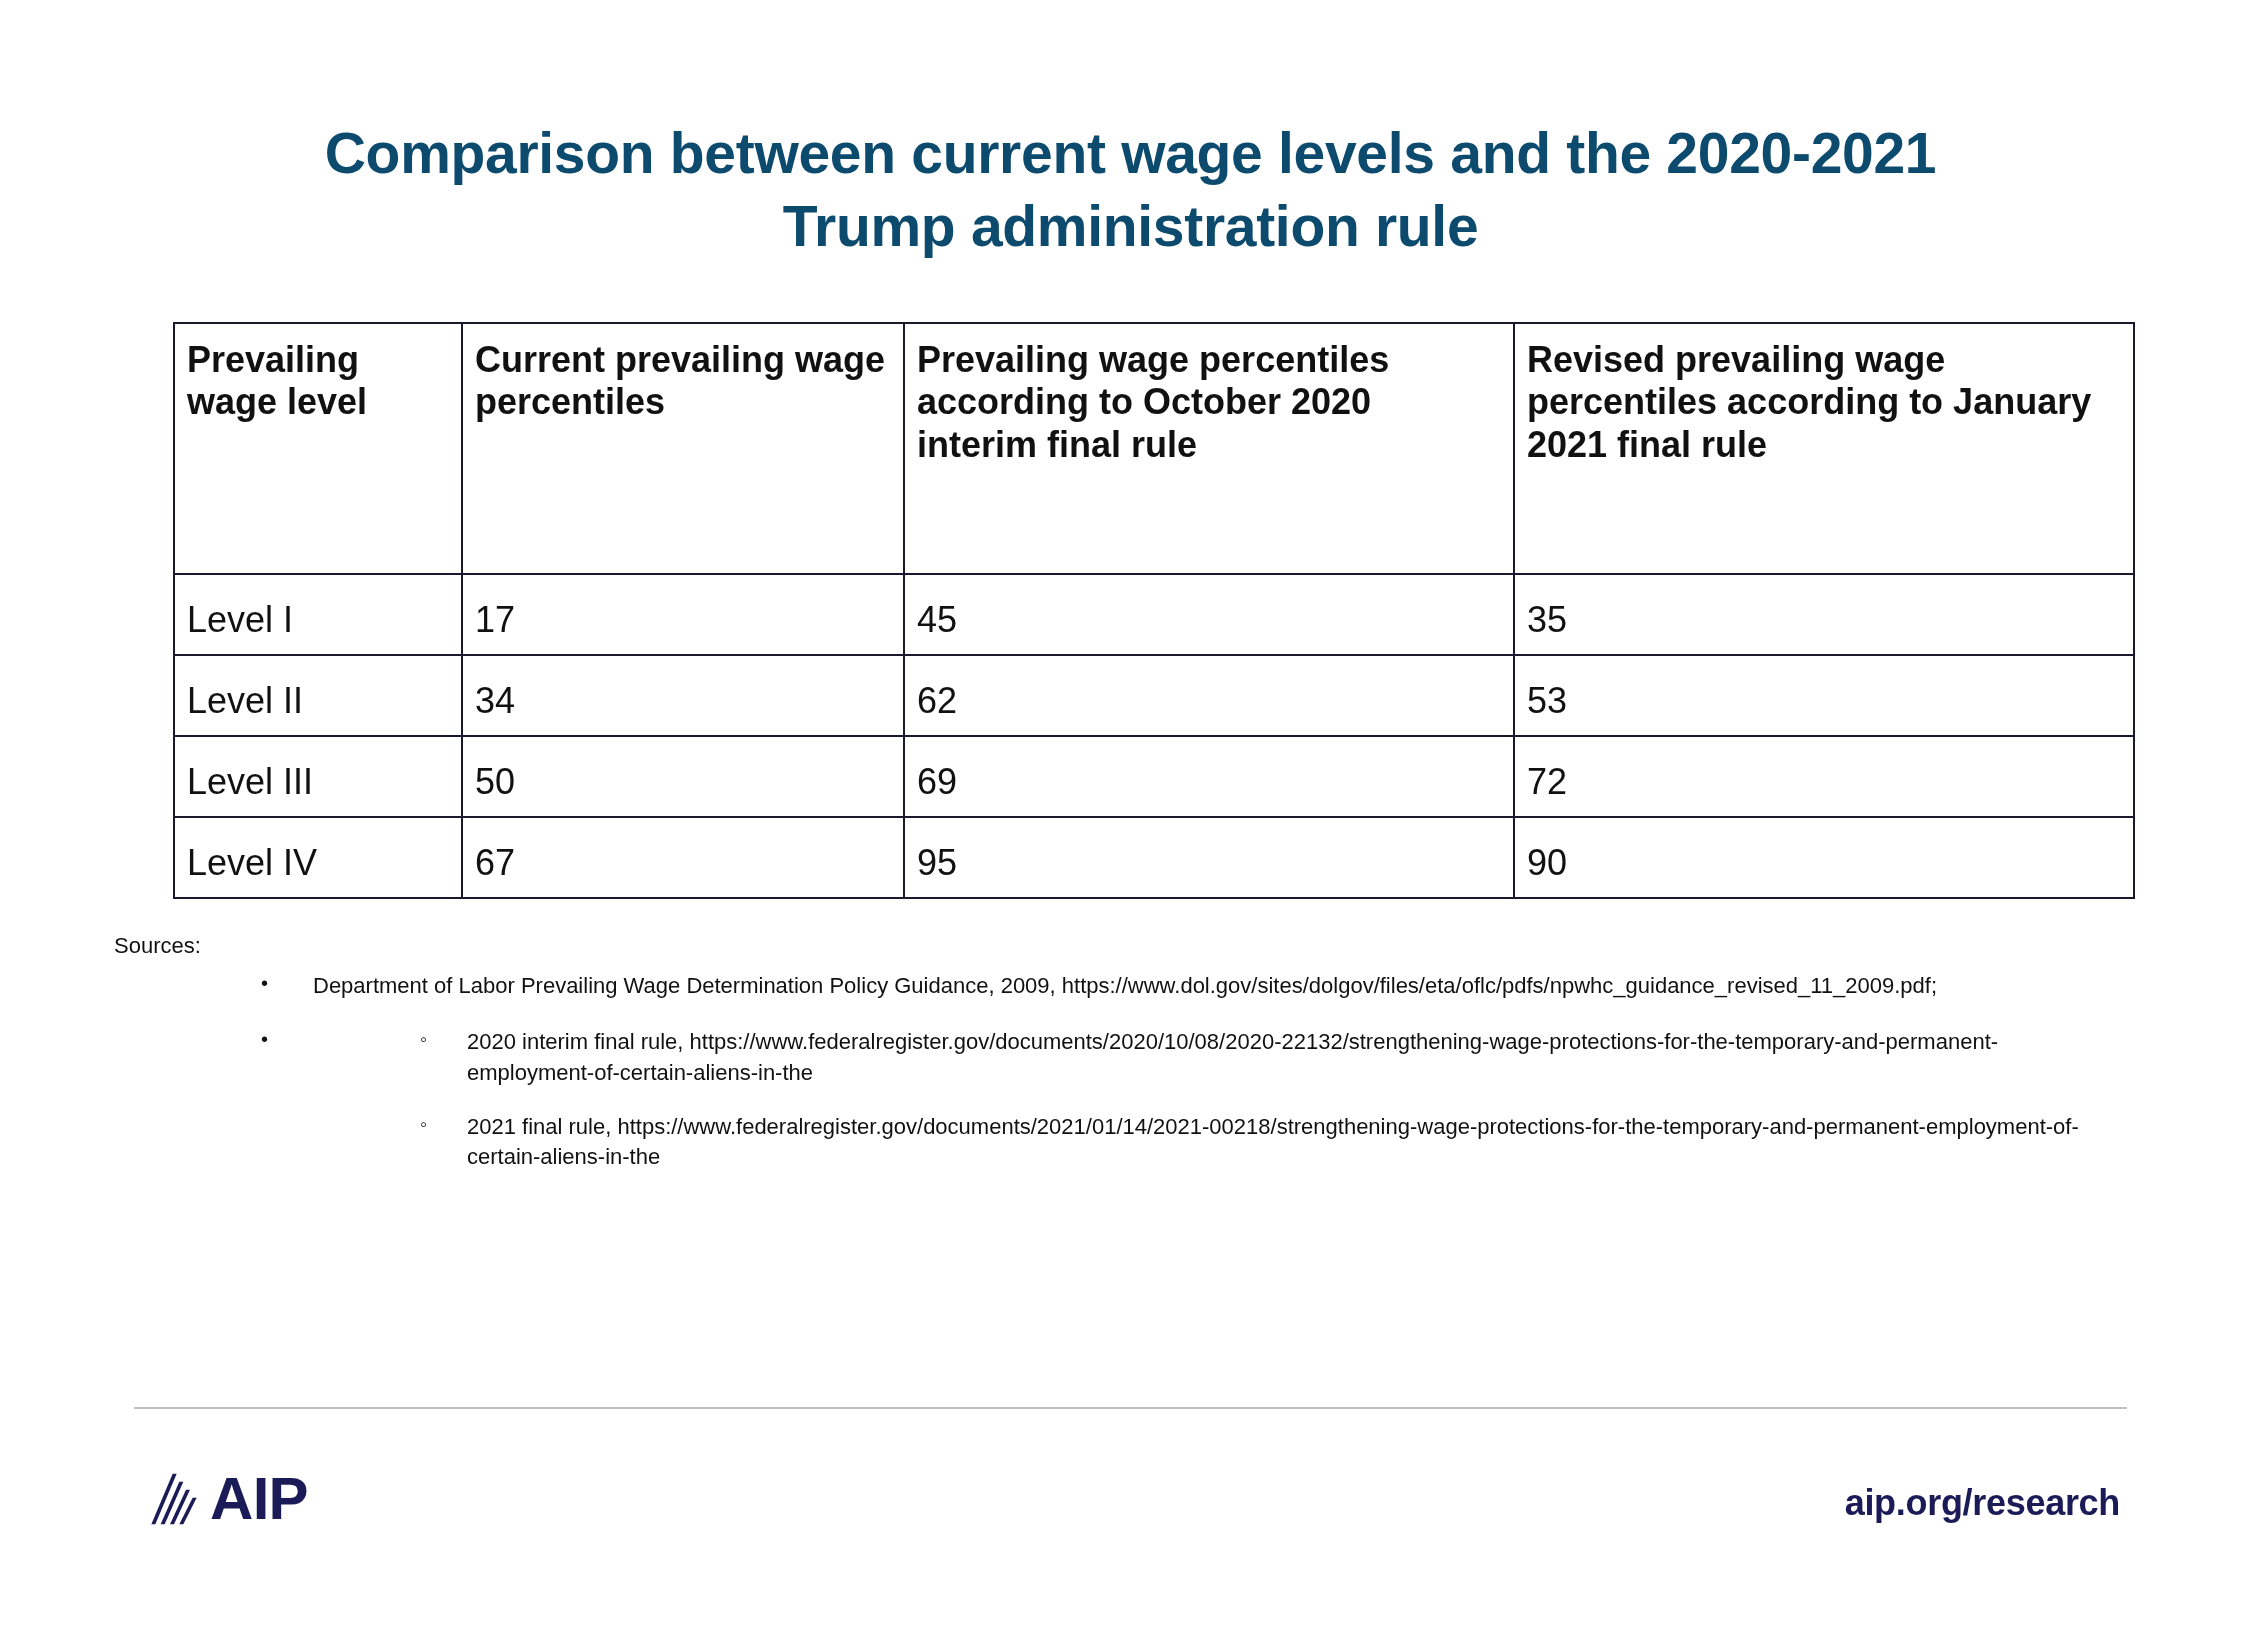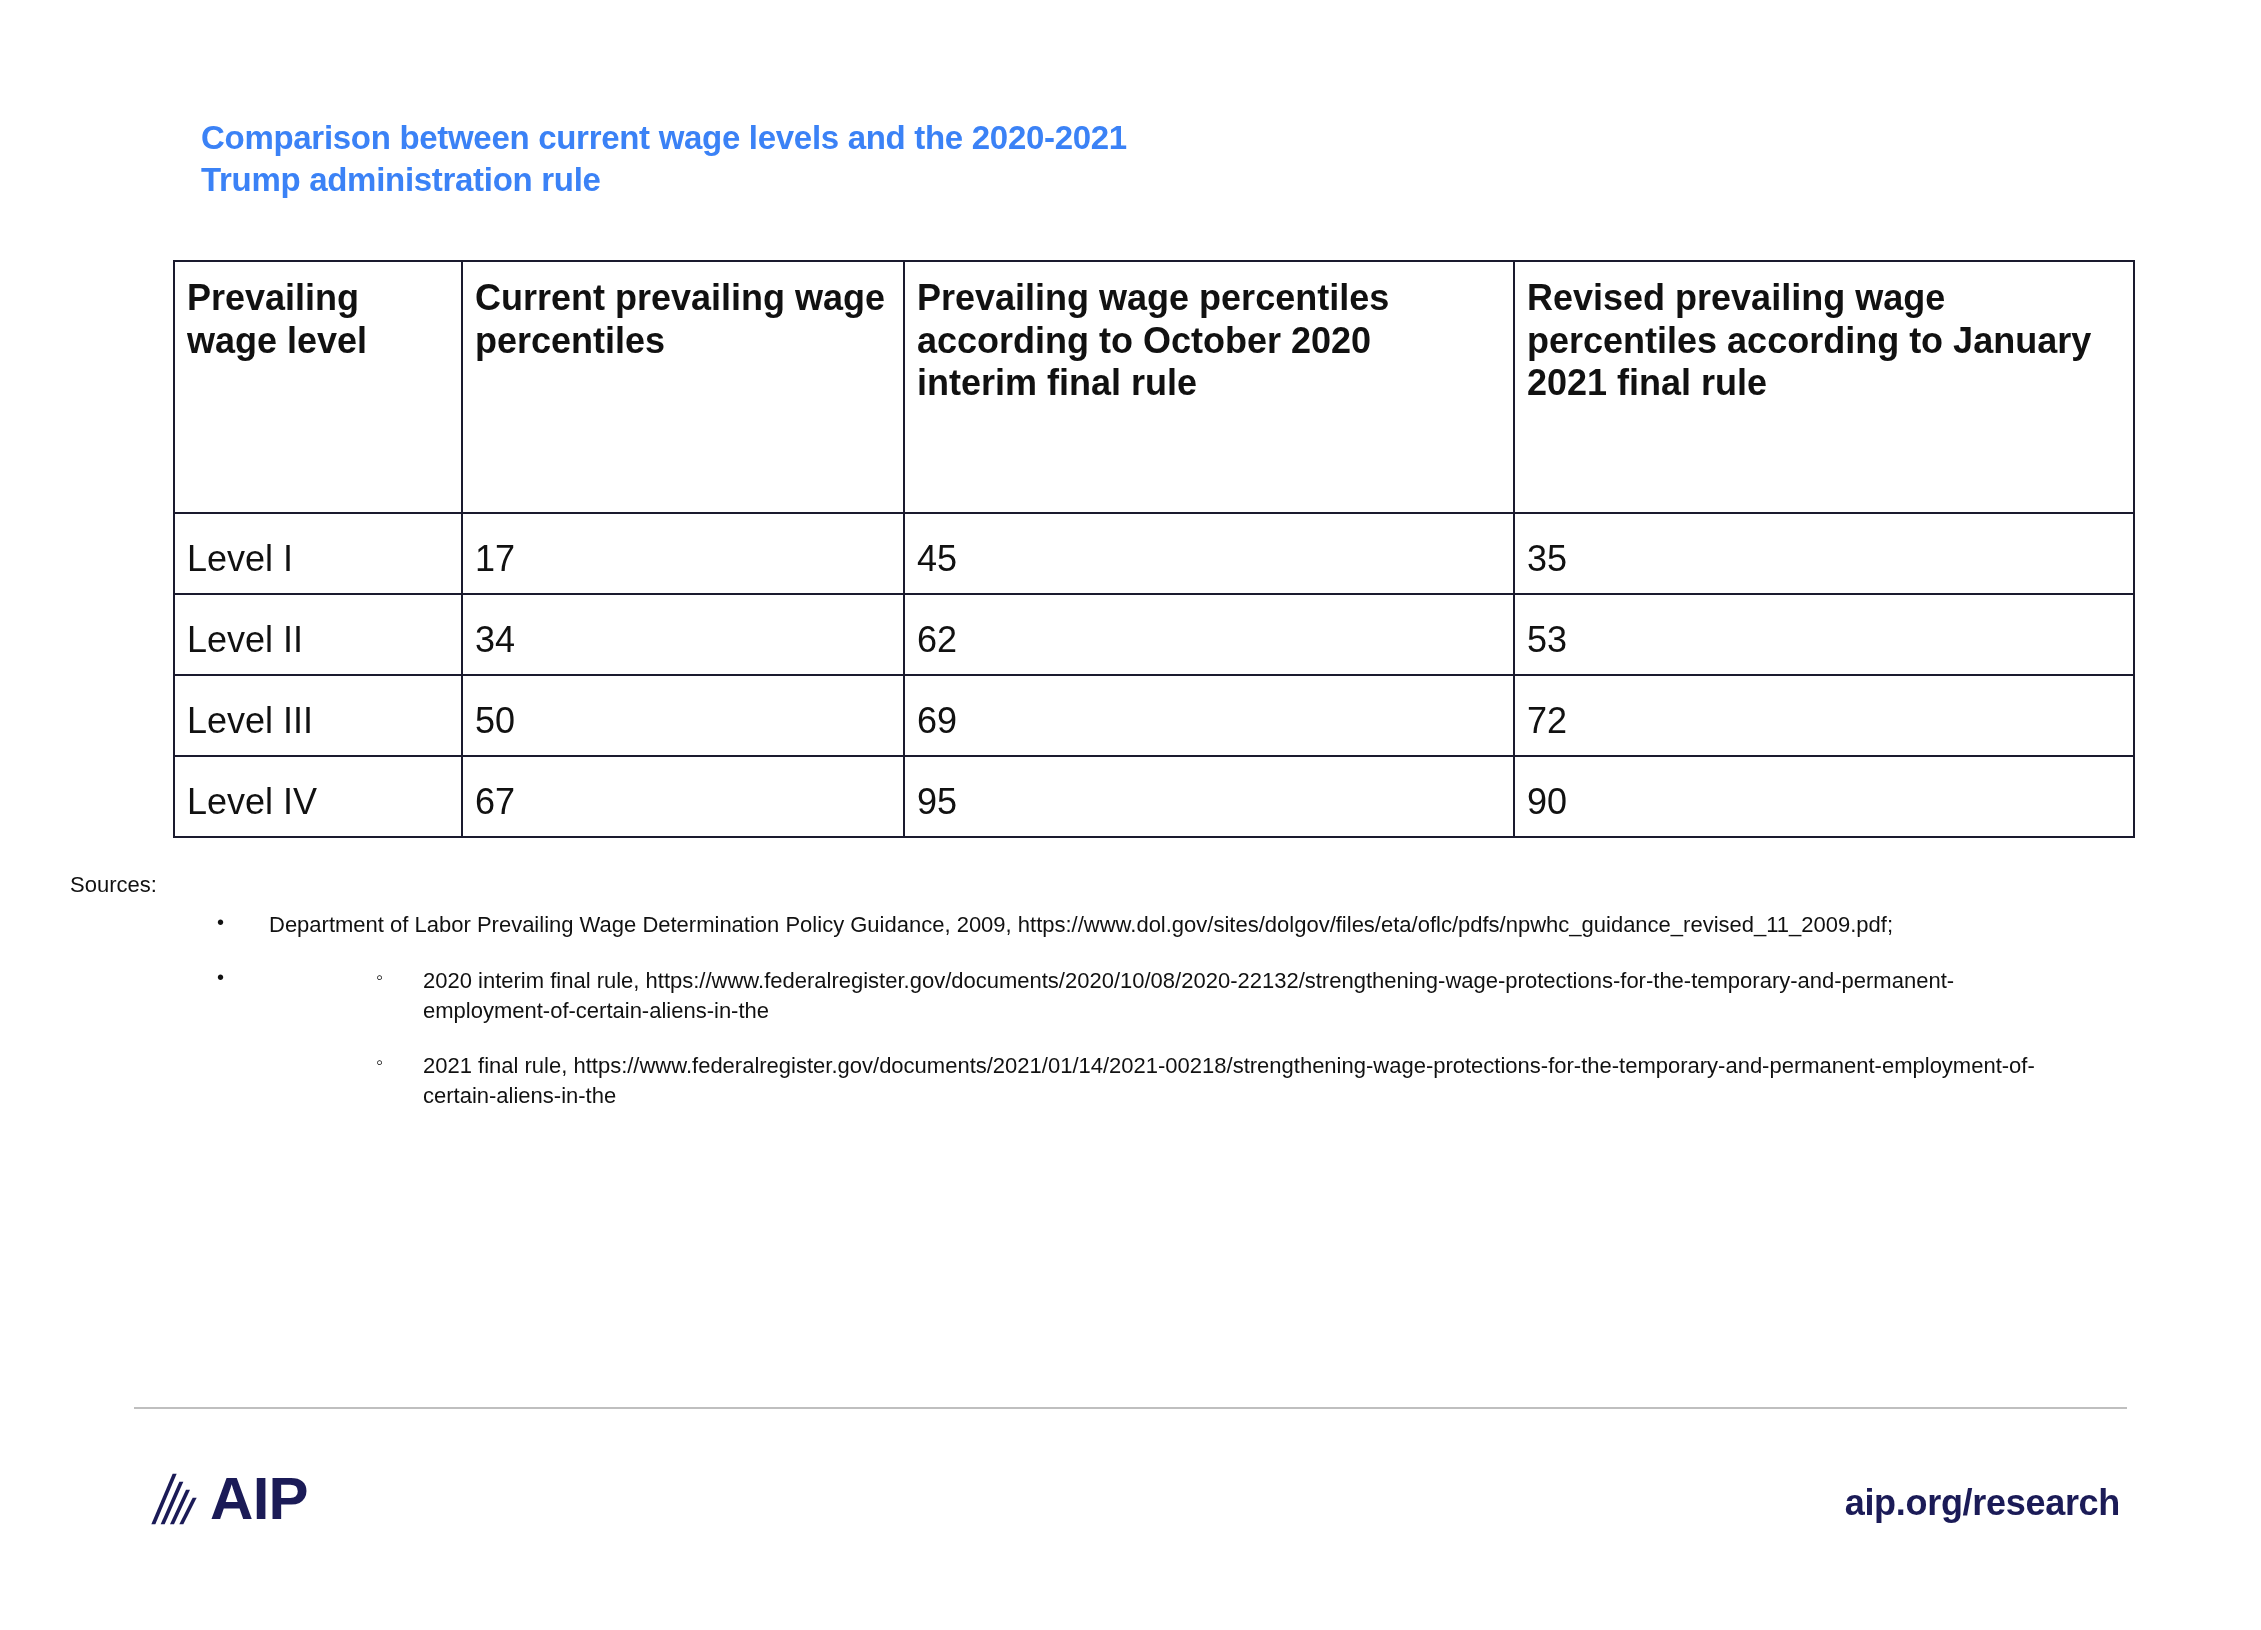--- a/index.html
+++ b/index.html
@@ -16,25 +16,26 @@
     overflow: hidden;
   }
   .slide {
     position: absolute;
     inset: 0;
     padding: 0;
   }
   .title {
     margin: 0;
     padding: 117px 201px 0 201px;
-    font-size: 33px;
+    text-align: center;
+    font-size: 57px;
     font-weight: bold;
     line-height: 1.28;
     letter-spacing: -0.3px;
-    color: #3b82f6;
+    color: #0c4a6e;
   }
   .title-line {
     display: block;
   }
   .table-wrap {
     margin: 59px 134px 16px 173px;
   }
   table.data {
     border-collapse: collapse;
     width: 1960px;
@@ -61,21 +62,21 @@
   .col-level { width: 288px; }
   .col-current { width: 442px; }
   .col-oct { width: 610px; }
   .col-jan { width: 620px; }
   table.data tbody td {
     height: 47px;
     padding-top: 24px;
     padding-bottom: 8px;
   }
   .sources {
-    margin: 32px 0 0 70px;
+    margin: 32px 0 0 114px;
     width: 1976px;
     font-size: 22px;
     line-height: 1.35;
     color: #111111;
   }
   .sources-label {
     font-size: 22px;
     margin-bottom: 10.7px;
   }
   ul.lvl1 {

